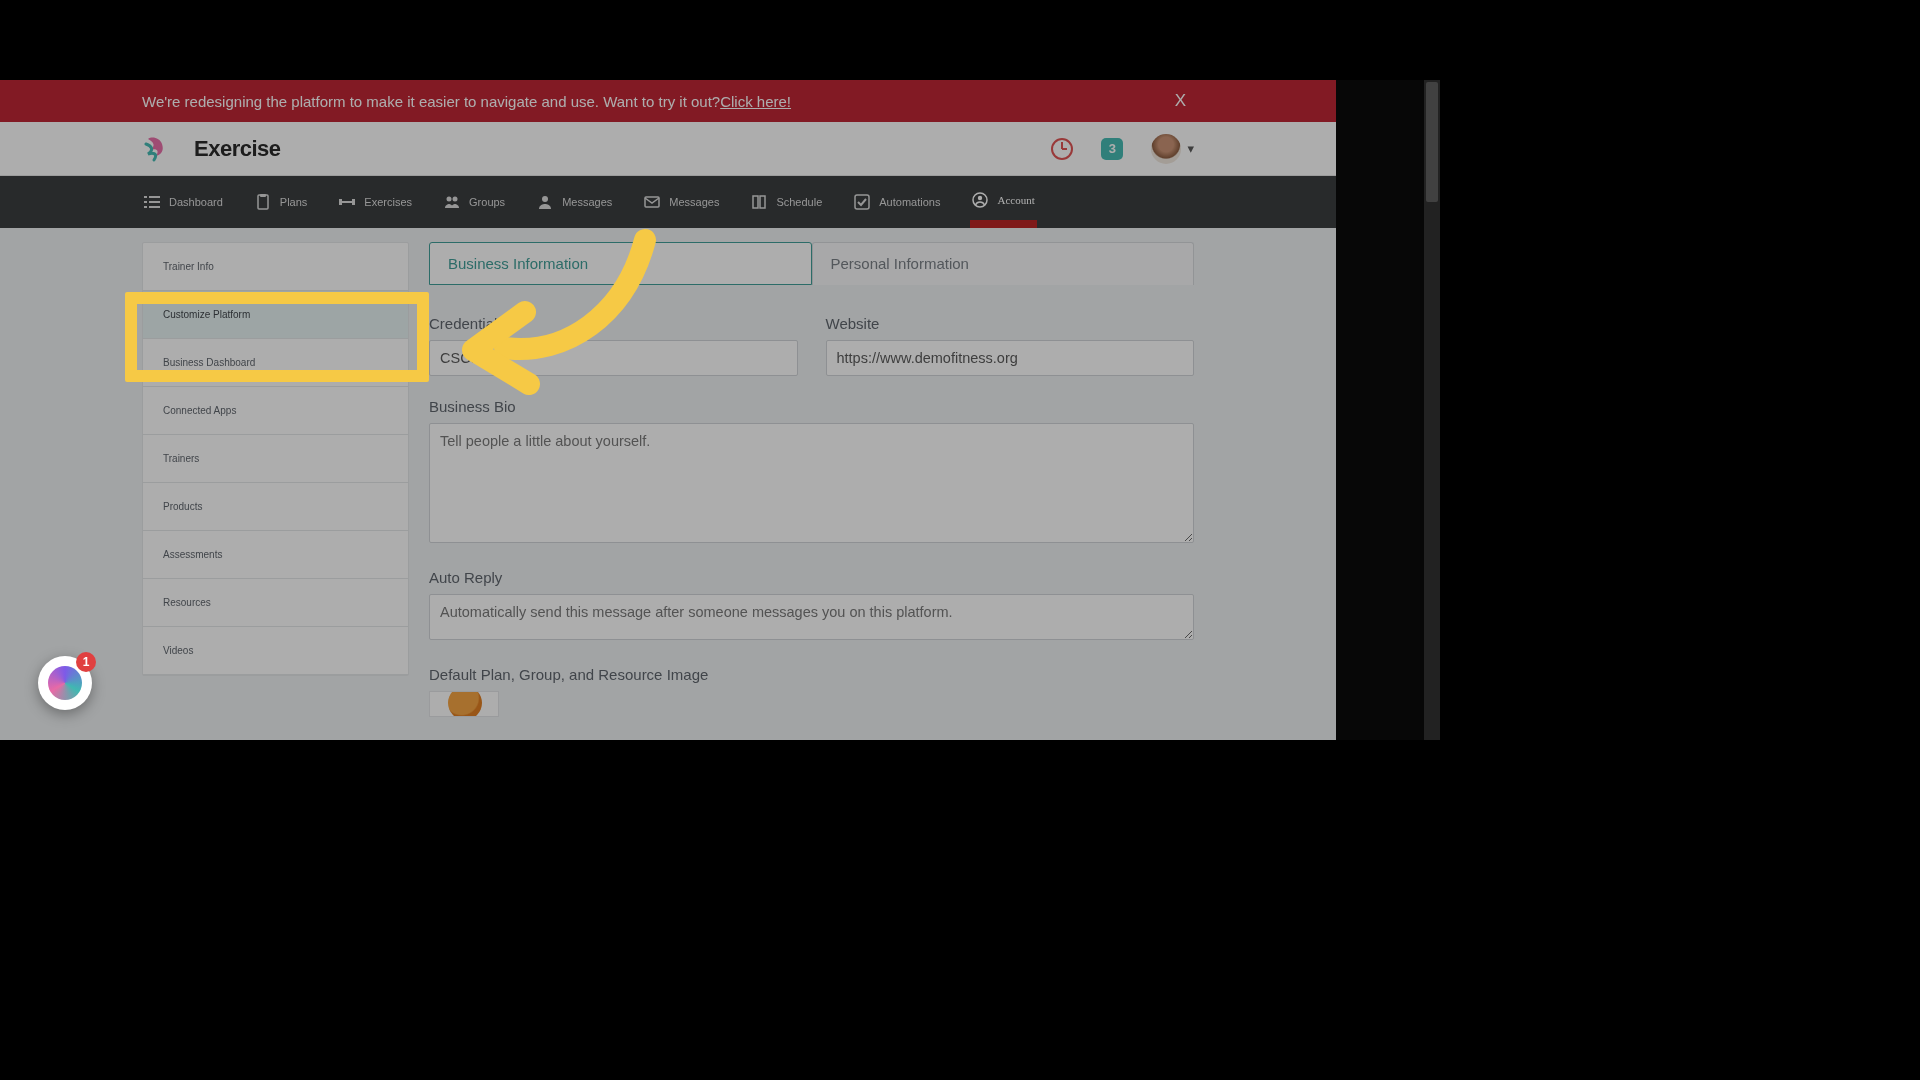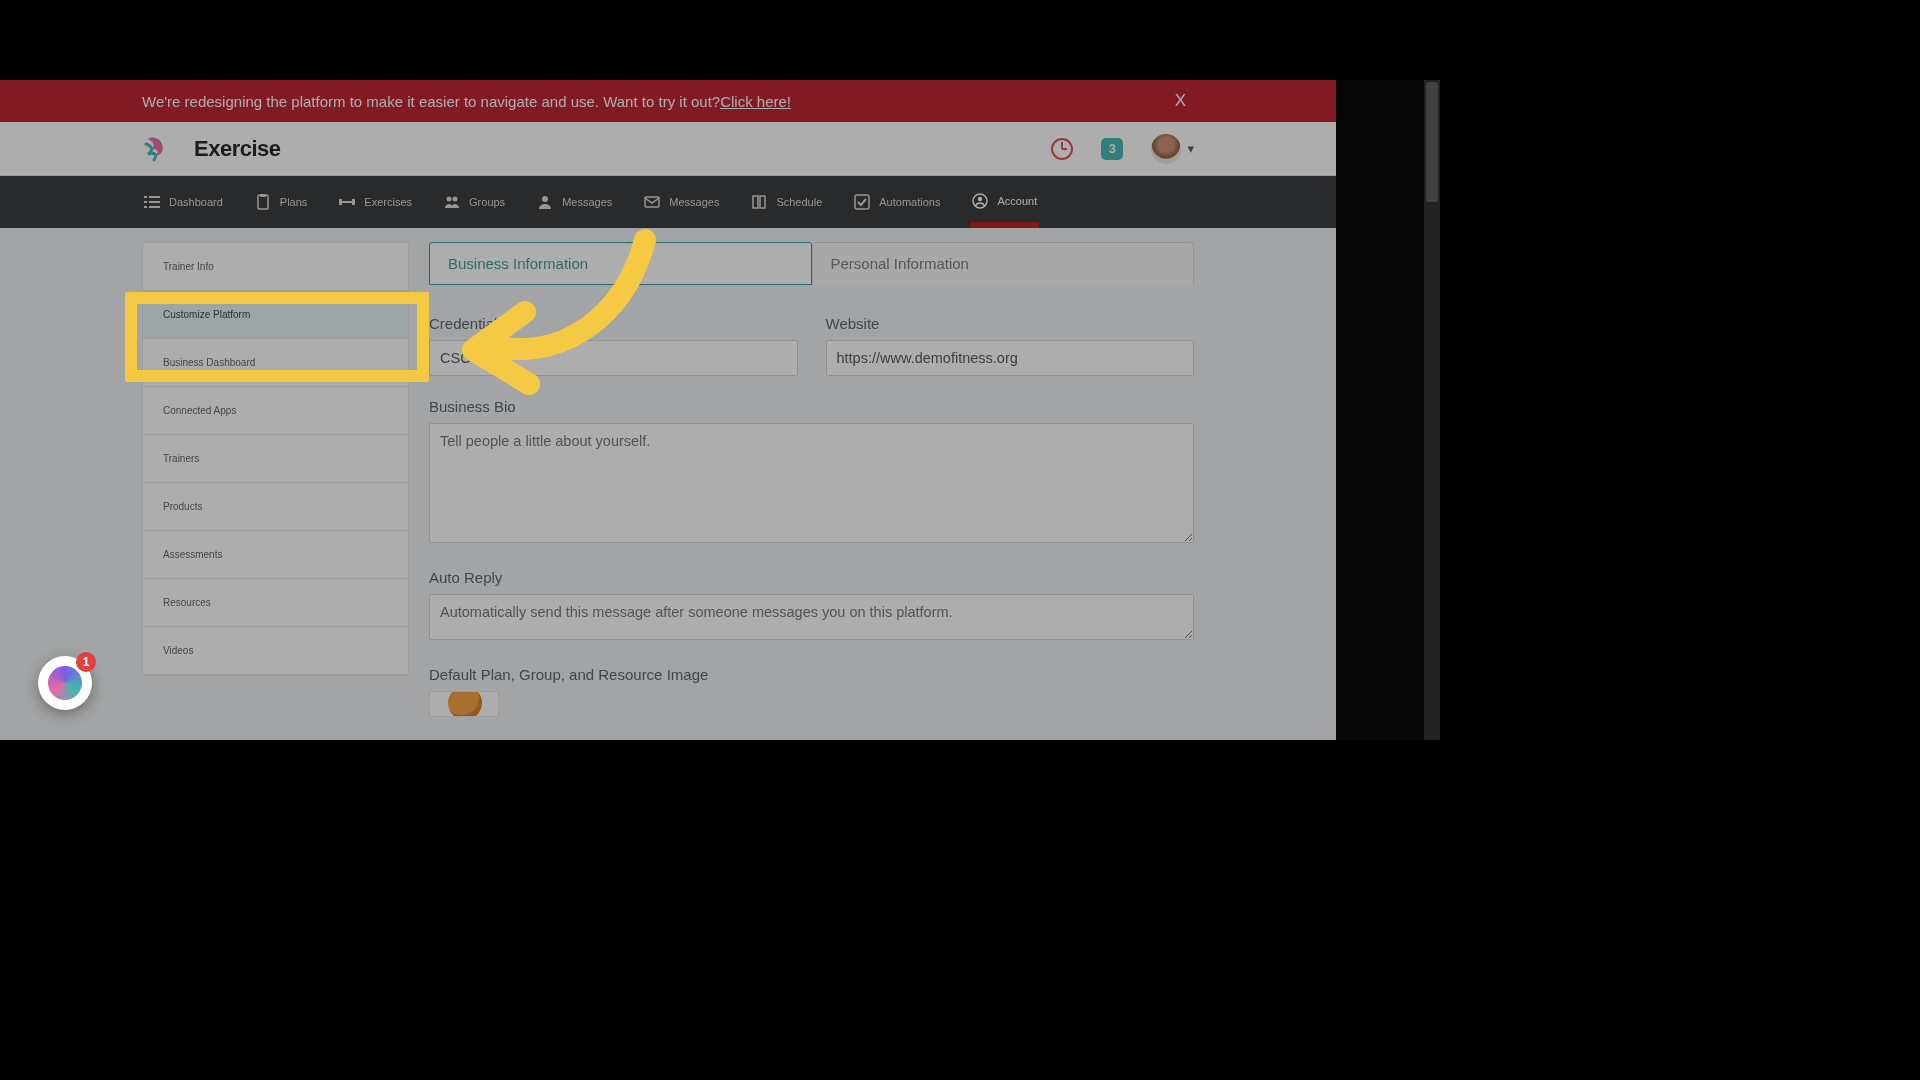--- a/index.html
+++ b/index.html
@@ -107,23 +107,24 @@
       padding: 0 142px;
       gap: 28px;
     }
     .nav-item {
       display: flex; align-items: center; gap: 9px;
       color: #dcdcdc; font-size: 11px; cursor: pointer;
       padding: 0 2px; height: 100%;
     }
     .nav-item.active {
       color: #fff;
-      border-bottom: 6px solid #b91c1c;
+      border-bottom: 8px solid #b91c1c;
       height: calc(100% - 3px);
       margin-top: 3px;
+      font-family: Liberation Serif, serif;
     }
     .nav-ico { width:16px; height:16px; display:inline-flex; align-items:center; justify-content:center; fill: currentColor;}
     
     .content {
       display: flex;
       padding: 14px 142px 0 142px;
       gap: 20px;
       align-items: flex-start;
     }
     .sidebar {

